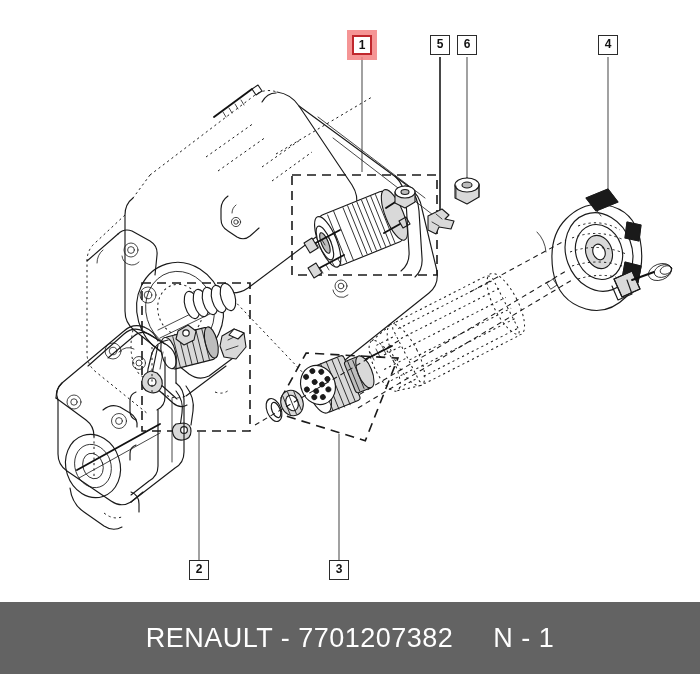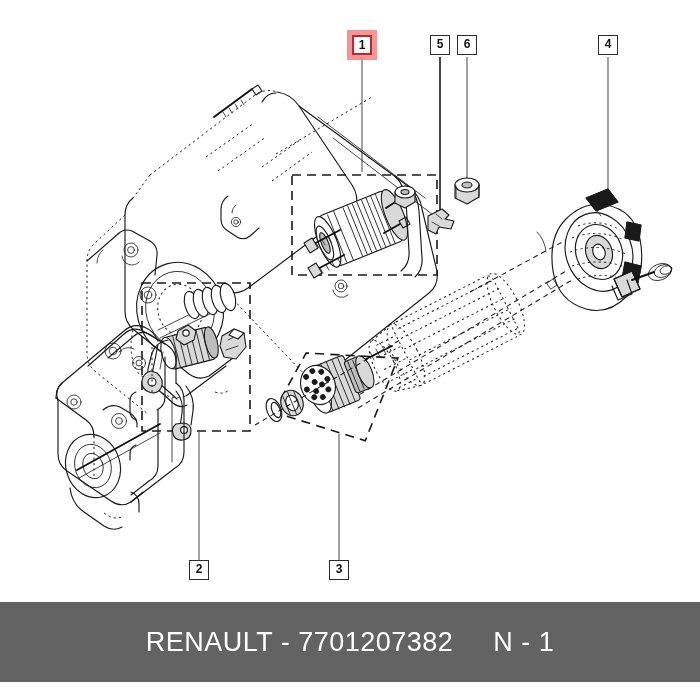--- a/index.html
+++ b/index.html
@@ -49,21 +49,21 @@
     background: #ffffff;
     color: #111111;
   }
 
   
   #footer-bar {
     position: absolute;
     left: 0;
     top: 602px;
     width: 700px;
-    height: 80px;
+    height: 72px;
     background: #636363;
     display: flex;
     align-items: center;
     justify-content: center;
     z-index: 30;
   }
   #footer-text {
     color: #ffffff;
     font-size: 27px;
     letter-spacing: 0.5px;

